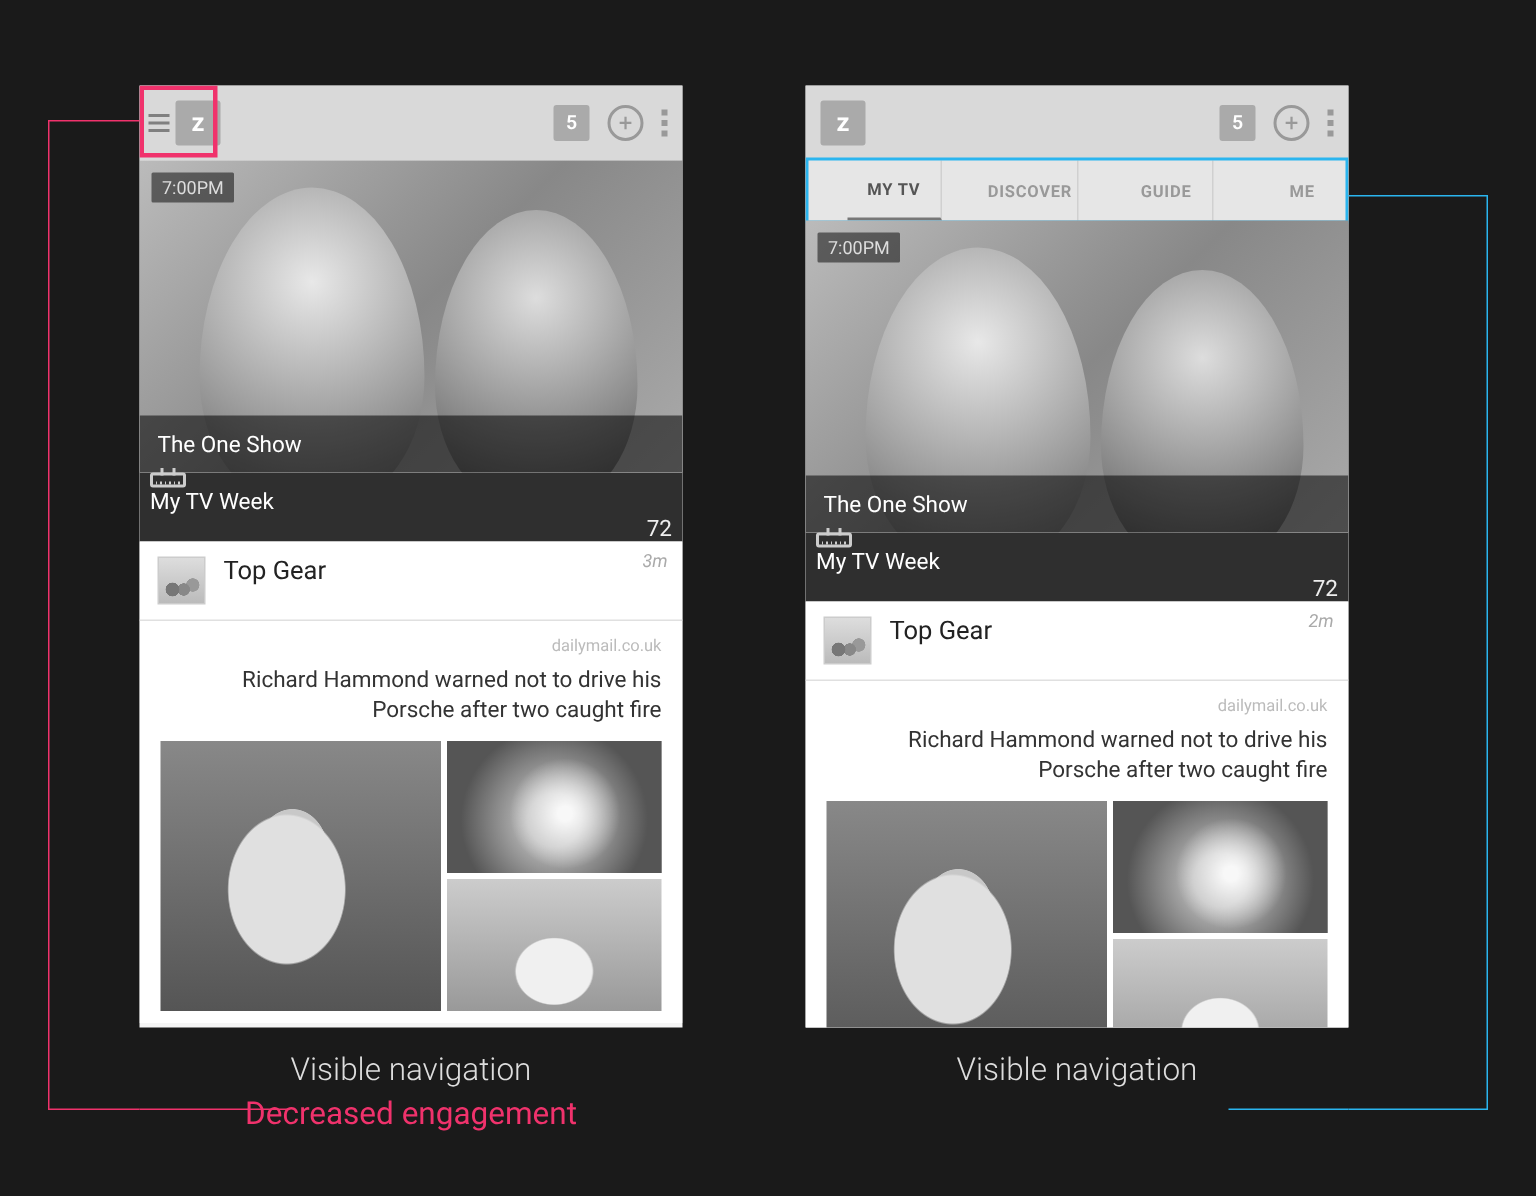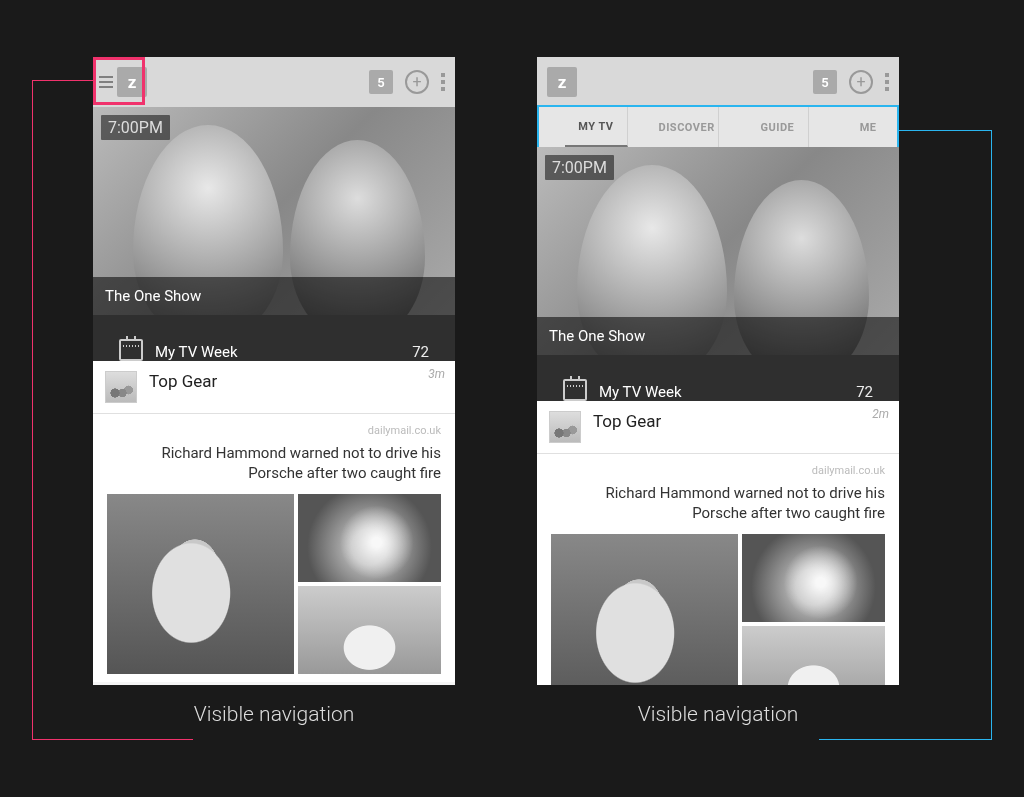--- a/index.html
+++ b/index.html
@@ -79,40 +79,40 @@
   }
 
   
   .feature {
     position:relative; height:208px;
     background: linear-gradient(135deg,#bbb 0%,#888 50%,#aaa 100%);
     overflow:hidden;
   }
   .time-chip {
     position:absolute; top:8px; left:8px; background:rgba(0,0,0,0.5);
-    color:#ddd; font-size:16px; padding:3px 7px; border-radius:1px;
+    color:#ddd; font-size:12px; padding:3px 7px; border-radius:1px;
   }
   
   .person {
     position:absolute; bottom:-20px; background:radial-gradient(circle at 50% 30%, #e8e8e8, #666);
     border-radius:50% 50% 40% 40% / 60% 60% 40% 40%;
   }
   .person.m { width:150px; height:210px; left:40px; }
   .person.f { width:135px; height:195px; right:30px;
     background:radial-gradient(circle at 50% 30%, #ddd, #555); }
   .feature-title-bar {
     position:absolute; bottom:0; left:0; right:0; height:38px;
     background:rgba(0,0,0,0.55); color:#fff; display:flex; align-items:center;
     padding:16px 12px; font-size:15px;
   }
 
   
   .mytvweek {
-    height:46px; background:#2f2f2f; color:#fff; display:flex; align-items:flex-end;
-    padding:0 26px; font-size:15px;
+    height:46px; background:#2f2f2f; color:#fff; display:flex; align-items:flex-start;
+    padding:0 7px; font-size:15px;flex-direction:column;
   }
   .cal-icon {
     width:24px; height:22px; border:2px solid #ccc; border-radius:2px;
     margin-right:12px; position:relative;
   }
   .cal-icon::before, .cal-icon::after {
     content:""; position:absolute; top:-5px; width:2px; height:5px; background:#ccc;
   }
   .cal-icon::before { left:5px; }
   .cal-icon::after  { right:5px; }
@@ -313,18 +313,19 @@
           <div class="p3"></div>
       </div>
     </div>
   </div>
 
   <div class="connector conn-left"></div>
   <div class="connector conn-right"></div>
 
   <div class="caption left">
     <span class="t1">Visible navigation</span>
+    <span class="t2 bad">Decreased engagement</span>
   </div>
   <div class="caption right">
     <span class="t1">Visible navigation</span>
   </div>
 
 </div>
 
 </body></html>

